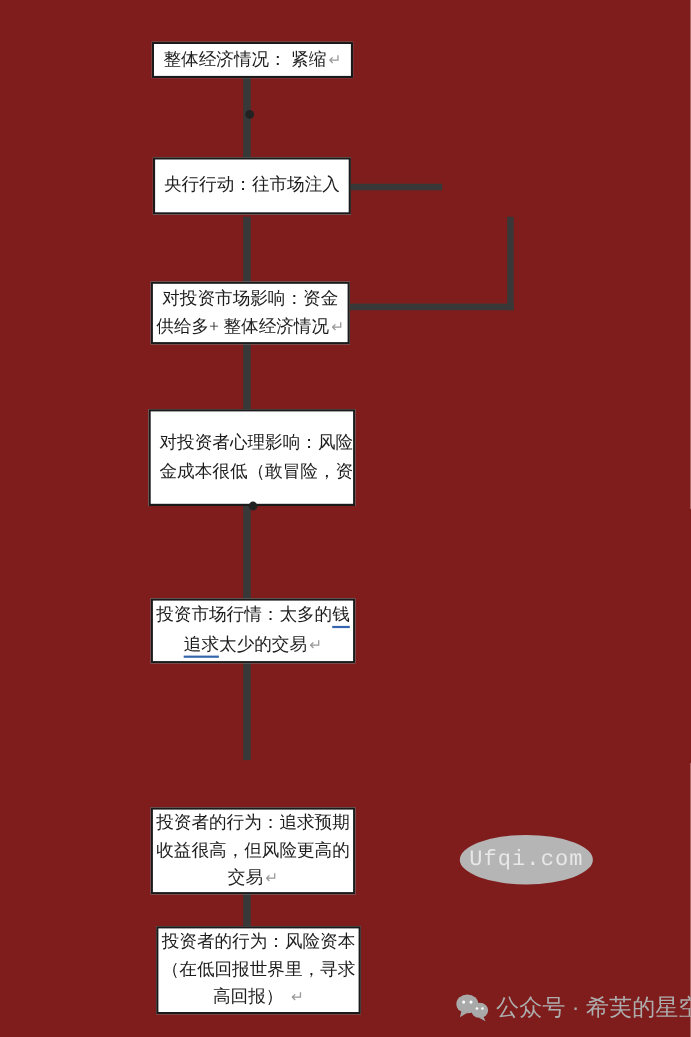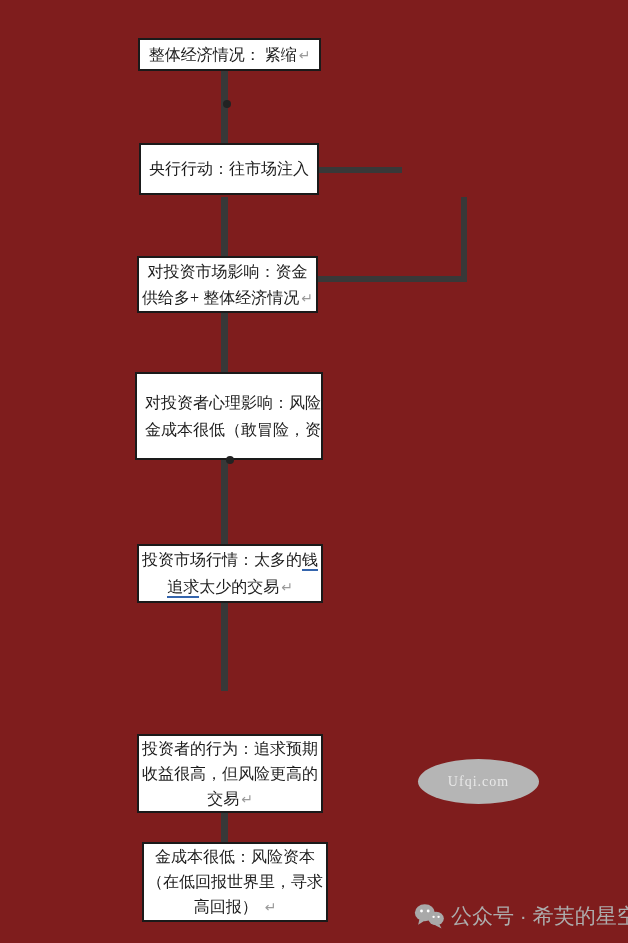--- a/index.html
+++ b/index.html
@@ -69,22 +69,22 @@
 
   
   #watermark{
     position:absolute;left:418px;top:759px;width:121px;height:45px;
     background:#b5b5b5;border-radius:50%;
     display:flex;align-items:center;justify-content:center;
     z-index:4;
   }
   #watermark .wm-text{
     color:#e8e8e8;
-    font-family:Liberation Serif, serif;
-    font-size:14px;
+    font-family:Liberation Mono, monospace;
+    font-size:20px;
     letter-spacing:1px;
   }
   
   #footer{
     position:absolute;left:414px;top:901px;height:30px;
     display:flex;align-items:center;gap:7px;z-index:4;
   }
   #footer .footer-text{
     color:#adadad;
     font-size:21px;
@@ -133,21 +133,21 @@
     <div class="line"><span class="u">追求</span><span>太少的交易</span><span class="return-mark">↵</span></div>
   </div>
 
   <div class="box" id="b7">
     <div class="line">投资者的行为：追求预期</div>
     <div class="line">收益很高，但风险更高的</div>
     <div class="line"><span>交易</span><span class="return-mark">↵</span></div>
   </div>
 
   <div class="box" id="b8">
-    <div class="line">金成本很低：风险资本</div>
+    <div class="line">投资者的行为：风险资本</div>
     <div class="line">（在低回报世界里，寻求</div>
     <div class="line"><span>高回报）</span><span class="return-mark gap">↵</span></div>
   </div>
 
   <div id="watermark">
     <span class="wm-text">Ufqi.com</span>
   </div>
 
   <div id="footer">
     <span style="display:inline-flex;">

